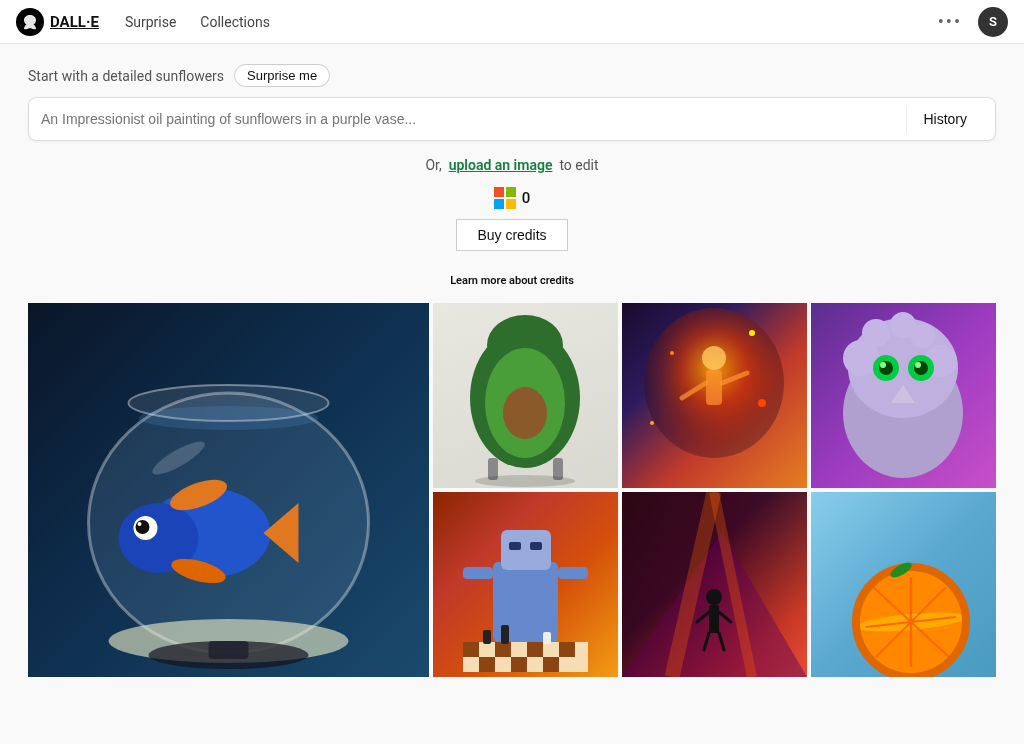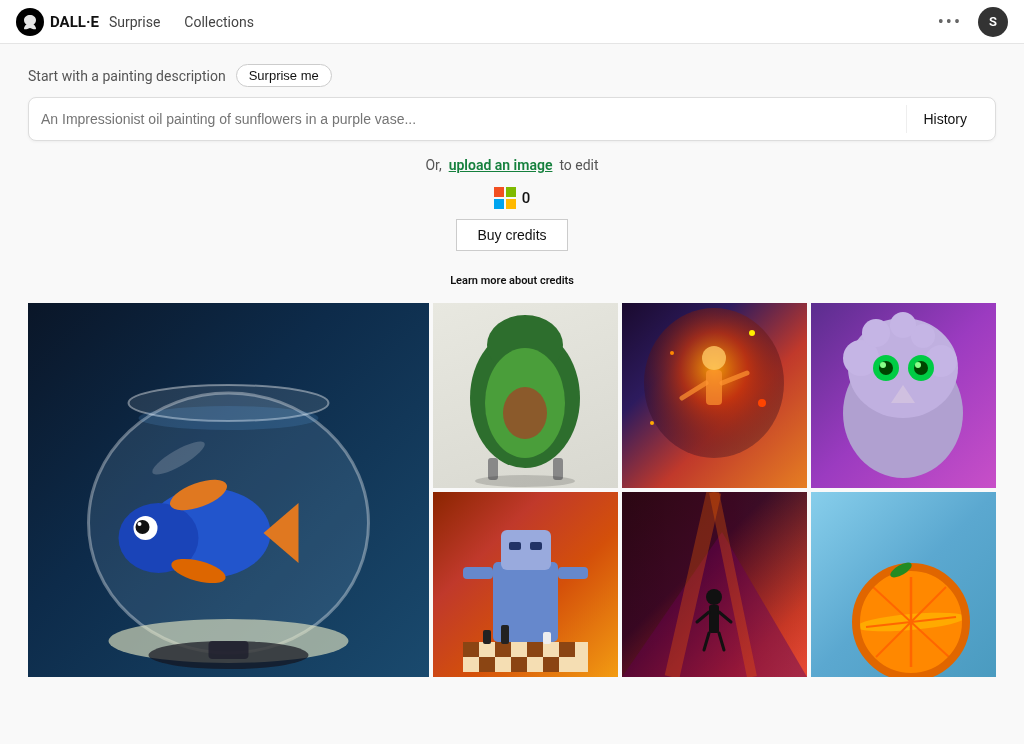--- a/index.html
+++ b/index.html
@@ -24,20 +24,22 @@
       top: 0;
       z-index: 10;
     }
     .navbar-logo {
       display: flex;
       align-items: center;
       gap: 6px;
       font-weight: 700;
       font-size: 15px;
       color: #111;
+      margin-right: 16px;
+      text-decoration: underline;
     }
     .logo-icon {
       width: 28px;
       height: 28px;
     }
     .nav-links {
       display: flex;
       gap: 4px;
     }
     .nav-link {
@@ -239,21 +241,21 @@
   </div>
   <div class="nav-spacer"></div>
   <div class="nav-dots">•••</div>
   <div class="nav-avatar">S</div>
 </nav>
 
 <div class="main-content">
 
   <div class="prompt-section">
     <div class="prompt-header">
-      <span>Start with a painting description</span>
+      <span>Start with a detailed sunflowers</span>
       <button class="surprise-btn">Surprise me</button>
     </div>
     <div class="input-row">
       <input class="prompt-input" type="text" placeholder="An Impressionist oil painting of sunflowers in a purple vase..." style="">
       <button class="generate-btn">History</button>
     </div>
   </div>
 
   <div class="upload-row">
     <span>Or,</span>

